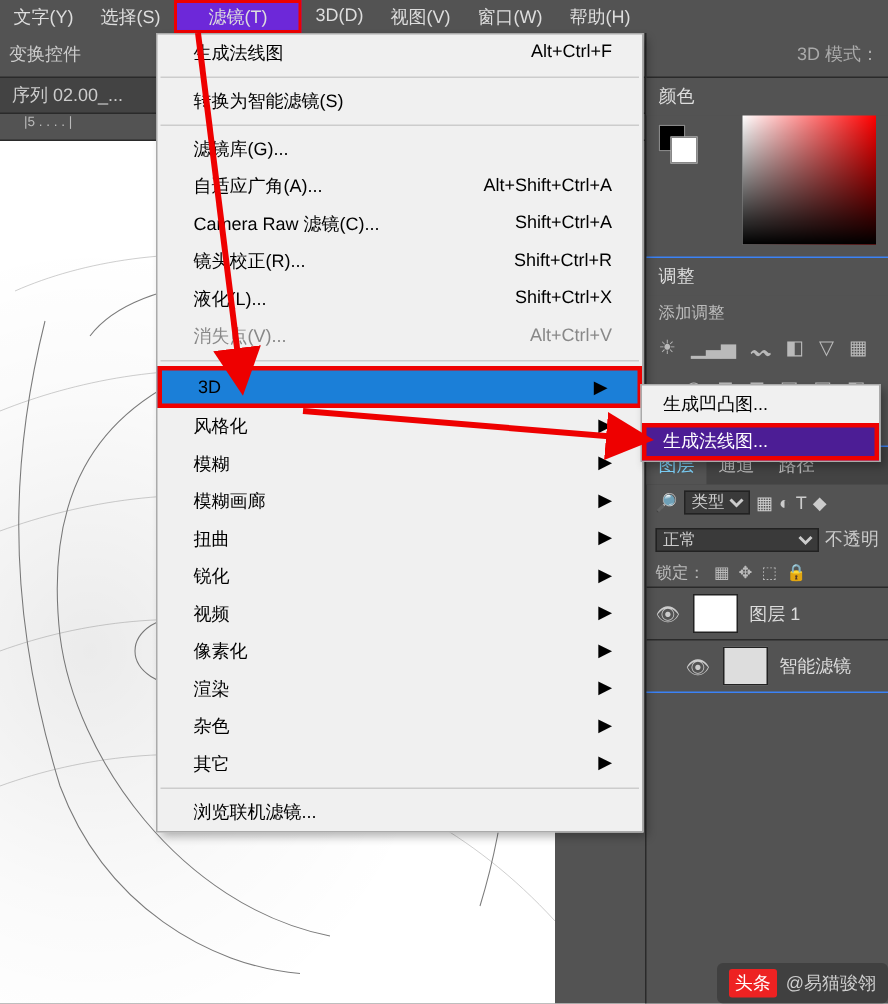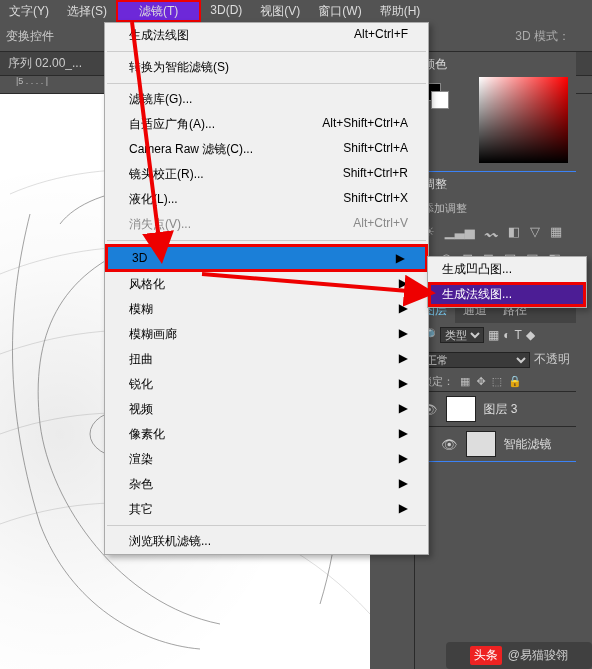--- a/index.html
+++ b/index.html
@@ -121,21 +121,21 @@
   .submenu .row.highlight {
     background: #4c1d95;
     color: #fff;
   }
   .submenu .row.redbox {
     border: 3px solid #e00;
     padding: 1px 11px;
   }
   .rightpanels {
     position: absolute;
-    right: 16px;
+    right: 0;
     top: 22px;
     width: 162px;
     height: 647px;
     background: #535353;
     border-left: 1px solid #2a2a2a;
     z-index: 5;
   }
   .rp-top {
     height: 30px;
     border-bottom: 1px solid #2a2a2a;
@@ -230,21 +230,21 @@
     flex-direction: column;
     gap: 8px;
     color: #ccc;
     z-index: 4;
     font-size: 18px;
   }
   .footer {
     position: absolute;
     bottom: 0;
     right: 0;
-    padding: 4px 24px;
+    padding: 4px 8px;
     color: #ccc;
     background: #404040;
     border-radius: 4px;
     display: flex;
     align-items: center;
     gap: 6px;
     z-index: 60;
   }
   svg.arrow { position: absolute; pointer-events: none; z-index: 40; }
 </style>
@@ -358,21 +358,21 @@
       <span>锁定：</span>
       <span>▦</span>
       <span>✥</span>
       <span>⬚</span>
       <span>🔒</span>
     </div>
 
     <div class="layer-item">
       <span class="eye">👁</span>
       <div class="thumb"></div>
-      <span class="lname">图层 3</span>
+      <span class="lname">图层 1</span>
     </div>
     <div class="layer-item" style="padding-left:26px">
       <span class="eye">👁</span>
       <div class="thumb" style="background:#ddd"></div>
       <span class="lname">智能滤镜</span>
     </div>
   </div>
 </div>
 
 <div class="dropdown">

